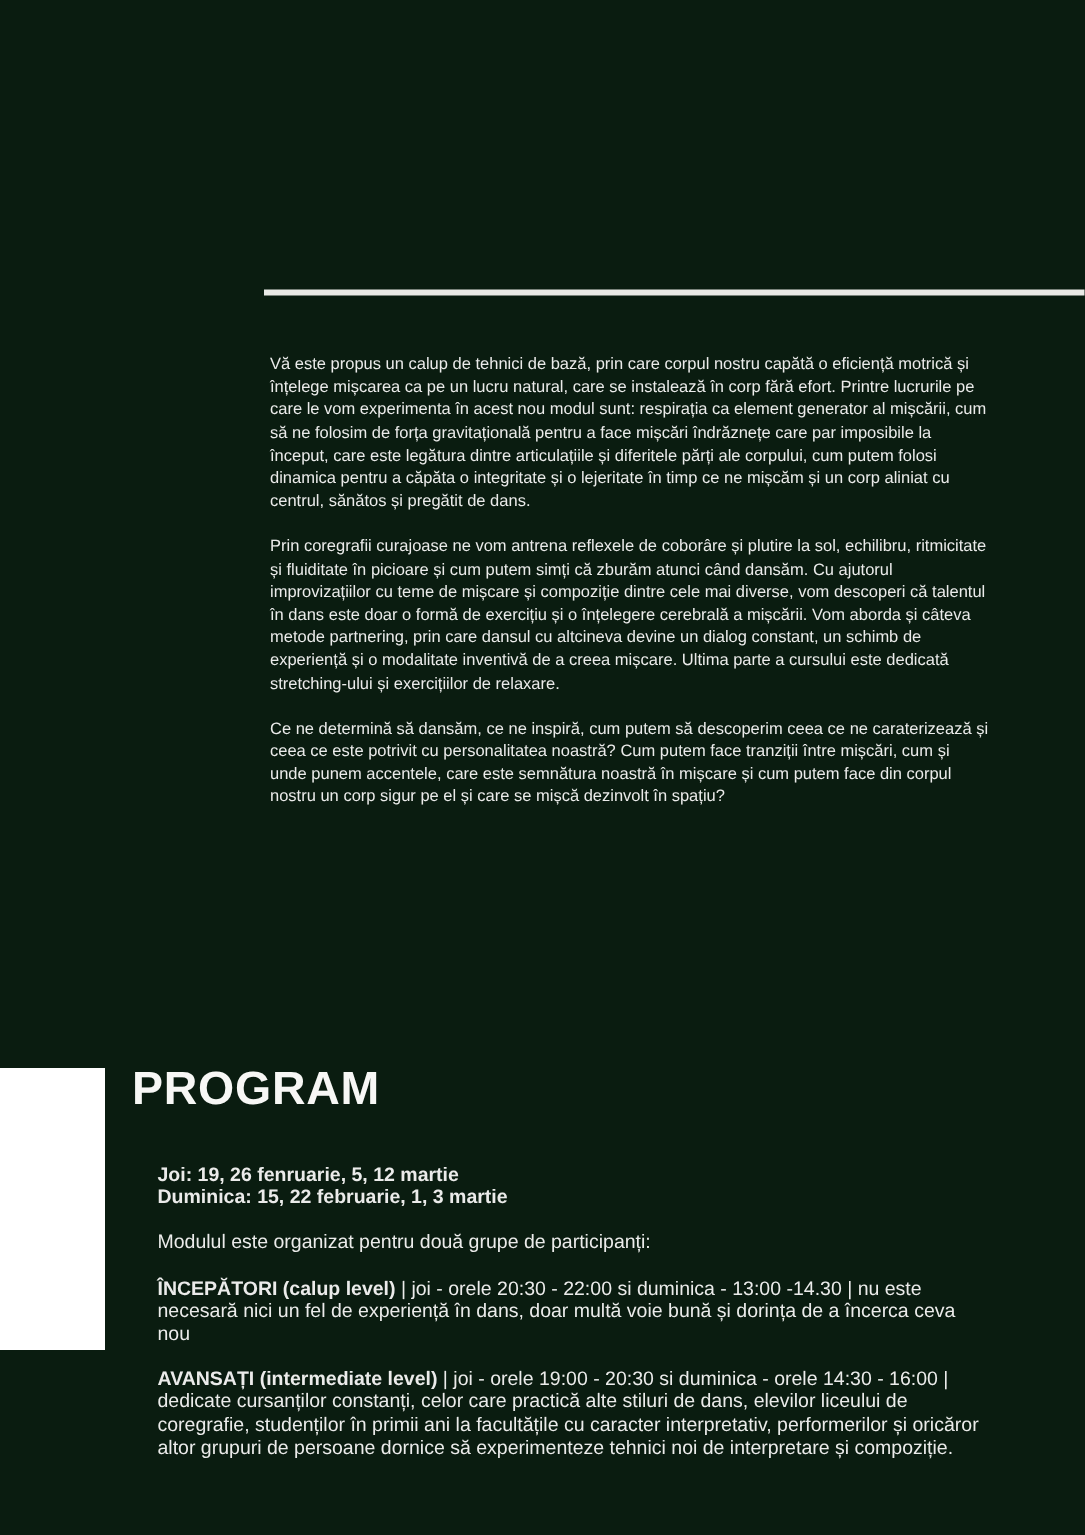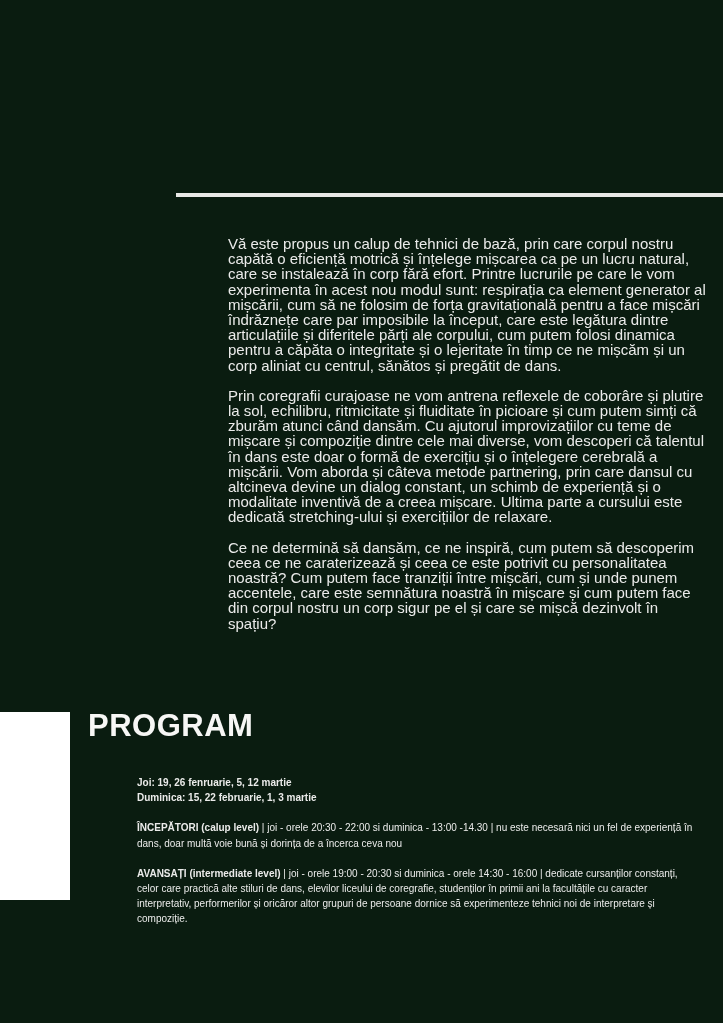--- a/index.html
+++ b/index.html
@@ -24,23 +24,22 @@
     left: 176px;
     right: 0;
     top: 193px;
     height: 4px;
   }
   .intro {
     position: absolute;
     left: 180px;
     top: 236px;
     width: 479px;
-    font-size: 15px;
+    font-size: 11px;
     line-height: 15.2px;
-    margin-left: 48px;
   }
   .intro p {
     margin: 0 0 15px 0;
   }
   .white-box {
     position: absolute;
     left: 0;
     top: 712px;
     width: 70px;
     height: 188px;
@@ -53,23 +52,22 @@
     font-size: 31px;
     font-weight: bold;
     line-height: 1;
     letter-spacing: 0.5px;
   }
   .program-body {
     position: absolute;
     left: 105px;
     top: 775px;
     width: 557px;
-    font-size: 10px;
+    font-size: 13px;
     line-height: 15.2px;
-    margin-left: 32px;
   }
   .program-body .schedule {
     font-weight: bold;
     margin: 0;
   }
   .program-body .block {
     margin: 0 0 15px 0;
   }
   .program-body .schedule-group {
     margin: 0 0 15px 0;
@@ -94,19 +92,20 @@
   <div class="white-box" style="background: rgb(255, 255, 255);"></div>
 
   <h1 class="program-title" style="color: rgb(247, 247, 245); text-align: right;">PROGRAM</h1>
 
   <div class="program-body" style="color: rgb(235, 235, 234);">
     <div class="schedule-group">
       <p class="schedule">Joi: 19, 26 fenruarie, 5, 12 martie</p>
       <p class="schedule">Duminica: 15, 22 februarie, 1, 3 martie</p>
     </div>
 
+    <p class="block">Modulul este organizat pentru două grupe de participanți:</p>
 
     <p class="block"><span class="level-name">ÎNCEPĂTORI (calup level)</span><span> | joi - orele 20:30 - 22:00 si duminica - 13:00 -14.30 | nu este necesară nici un fel de experiență în dans, doar multă voie bună și dorința de a încerca ceva nou</span></p>
 
     <p class="block"><span class="level-name">AVANSAȚI (intermediate level)</span><span> | joi - orele 19:00 - 20:30 si duminica - orele 14:30 - 16:00 | dedicate cursanților constanți, celor care practică alte stiluri de dans, elevilor liceului de coregrafie, studenților în primii ani la facultățile cu caracter interpretativ, performerilor și oricăror altor grupuri de persoane dornice să experimenteze tehnici noi de interpretare și compoziție.</span></p>
   </div>
 
 </div>
 
 </body></html>

